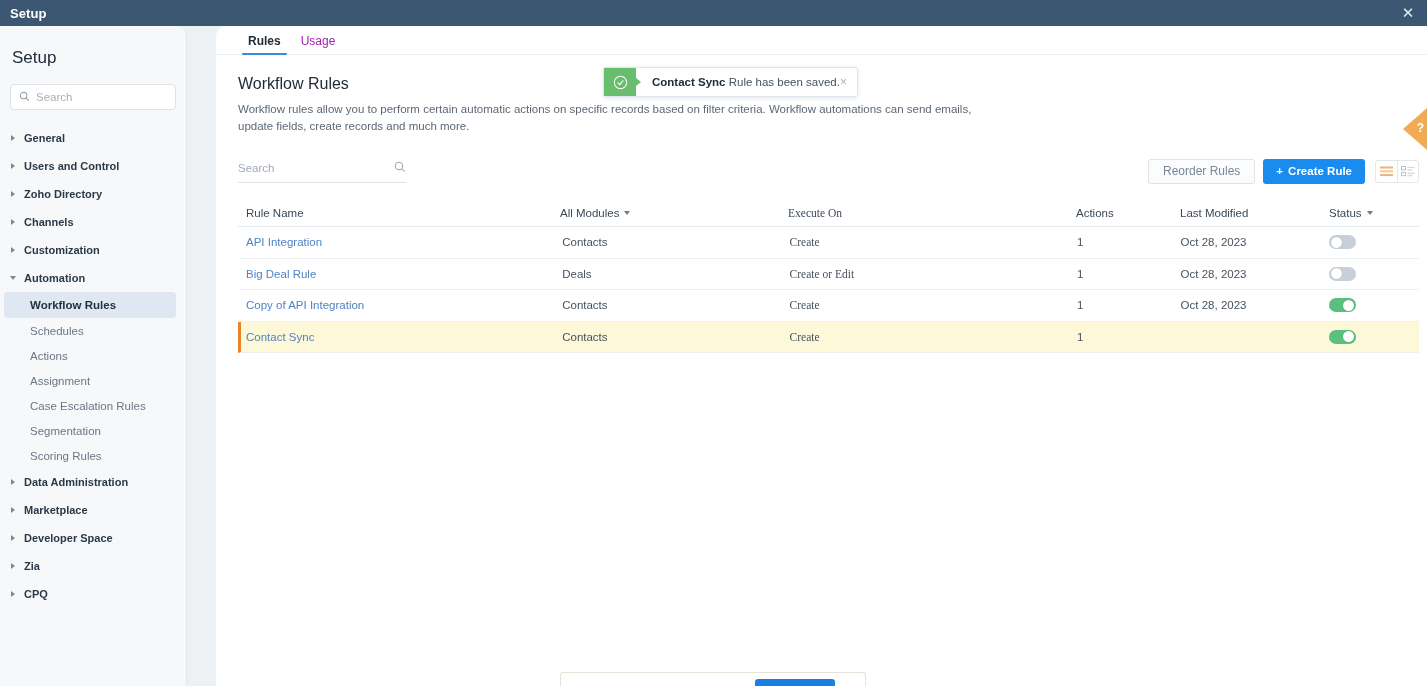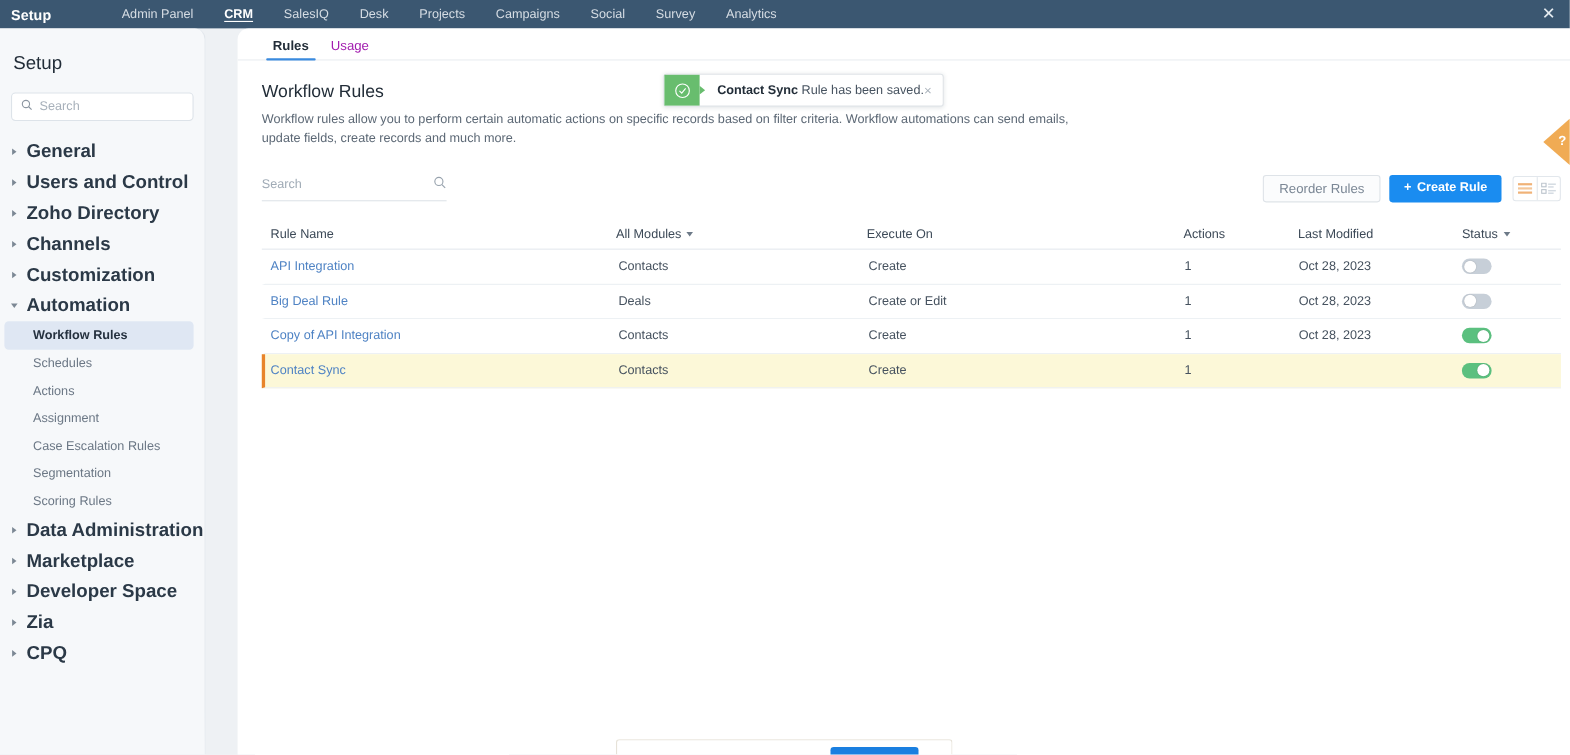--- a/index.html
+++ b/index.html
@@ -99,21 +99,21 @@
     width: 130px;
   }
   .search-input::placeholder { color: #a7b0ba; }
 
   .nav { margin-top: 14px; }
   .nav-group {
     display: flex; align-items: center;
     height: 28px;
     padding-left: 8px;
     cursor: pointer;
-    font-size: 17px;
+    font-size: 11px;
     color: #2b3947;
     font-weight: bold;
   }
   .caret {
     width: 12px; height: 12px;
     display: inline-block;
     position: relative;
     flex: none;
     margin-right: 4px;
   }
@@ -322,21 +322,21 @@
     position: relative;
     border-left: 3px solid transparent;
     cursor: pointer;
   }
   .trow.highlight {
     background: #fcf8d8;
     border-left: 3px solid #e8842a;
   }
   .c-name   { width: 322px; }
   .c-mod    { width: 228px; }
-  .c-exec   { width: 288px; }
+  .c-exec   { width: 288px; font-family: Liberation Serif, serif; }
   .c-act    { width: 104px; }
   .c-last   { width: 149px; }
   .c-status { width: 90px; }
   .trow .c-name { padding-left: 5px; }
   .thead .c-name { padding-left: 8px; }
   .rule-link { color: #4f83c4; cursor: pointer; }
   .hdr-caret {
     width: 0; height: 0;
     border-left: 3.5px solid transparent;
     border-right: 3.5px solid transparent;
@@ -404,31 +404,20 @@
     background: #1a7fe0;
     border-top-left-radius: 3px;
     border-top-right-radius: 3px;
   }
 </style>
 </head>
 <body>
 
 <div class="topbar">
   <div class="topbar-setup">Setup</div>
-  <div class="topbar-apps" id="app-nav">
-      <div class="topbar-app">Admin Panel</div>
-      <div class="topbar-app active">CRM</div>
-      <div class="topbar-app">SalesIQ</div>
-      <div class="topbar-app">Desk</div>
-      <div class="topbar-app">Projects</div>
-      <div class="topbar-app">Campaigns</div>
-      <div class="topbar-app">Social</div>
-      <div class="topbar-app">Survey</div>
-      <div class="topbar-app">Analytics</div>
-    </div>
   <div class="topbar-close">✕</div>
 </div>
 
 <div class="stage">
 
   <div class="sidebar">
     <div class="sidebar-title">Setup</div>
 
     <div class="search-wrap">
       <span>

